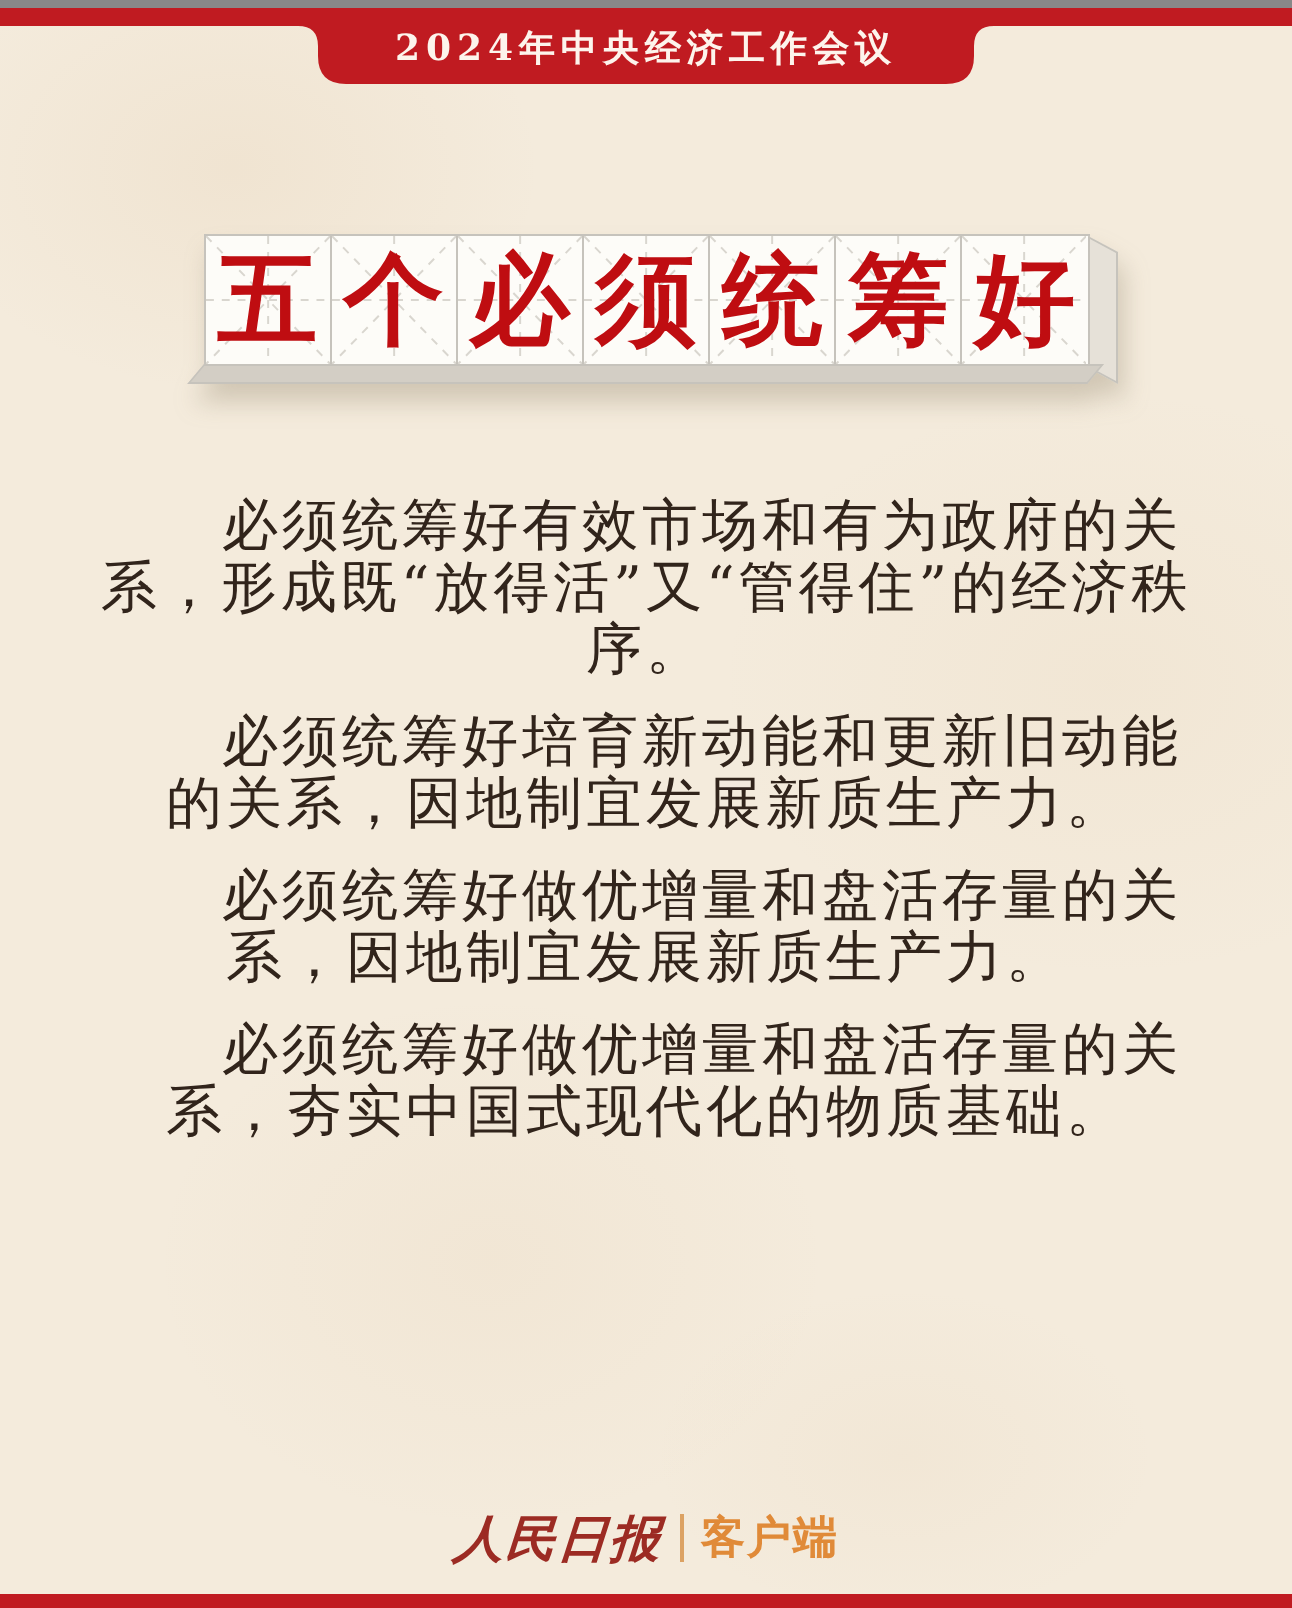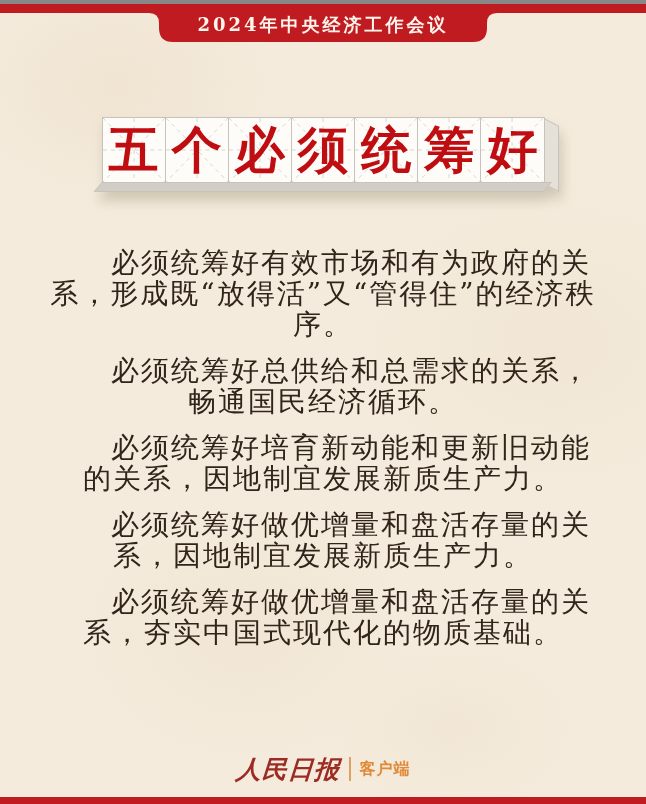--- a/index.html
+++ b/index.html
@@ -88,21 +88,21 @@
     letter-spacing:1px;
     transform: skewX(-4deg);
   }
   .logo-divider {
     display:inline-block; width:2px; height:24px;
     background: var(--divider-orange);
     margin:0 9px;
   }
   .suffix {
     font-family:"Liberation Sans", sans-serif;
-    font-weight:700; font-size:16px; letter-spacing:1px;
+    font-weight:700; font-size:22px; letter-spacing:1px;
     color: var(--brand-orange);
   }
 
   .bottom-strip {
     position:absolute; left:0; right:0; bottom:0; height:11px;
     background: var(--red);
   }
 </style>
 </head>
 <body>
@@ -200,21 +200,20 @@
           </g>
         </svg>
         <span class="char">好</span>
       </div>
     </div>
 
   <main class="content">
 
       <p>必须统筹好有效市场和有为政府的关系，形成既“放得活”又“管得住”的经济秩序。</p>
 
-      <p>必须统筹好总供给和总需求的关系，畅通国民经济循环。</p>
 
       <p>必须统筹好培育新动能和更新旧动能的关系，因地制宜发展新质生产力。</p>
 
       <p>必须统筹好做优增量和盘活存量的关系，因地制宜发展新质生产力。</p>
 
       <p>必须统筹好做优增量和盘活存量的关系，夯实中国式现代化的物质基础。</p>
     </main>
 
   <footer class="footer">
     <span class="brand">人民日报</span>

